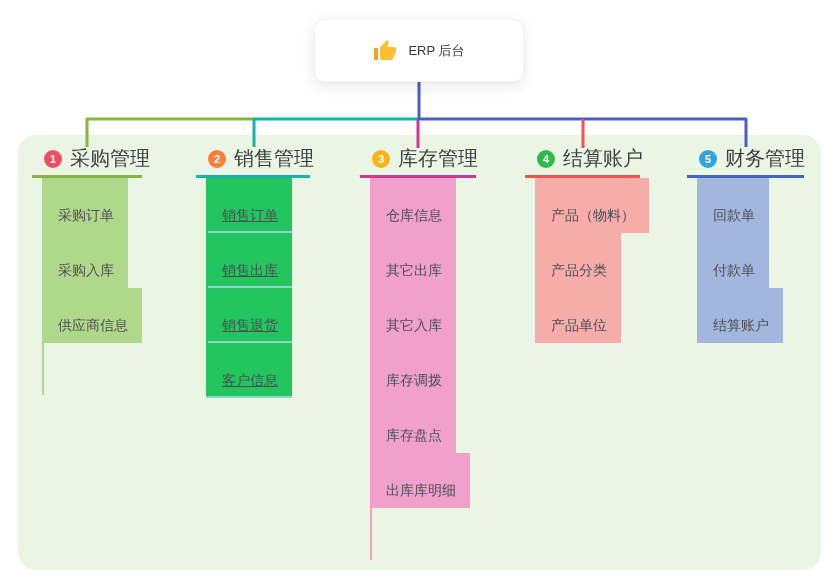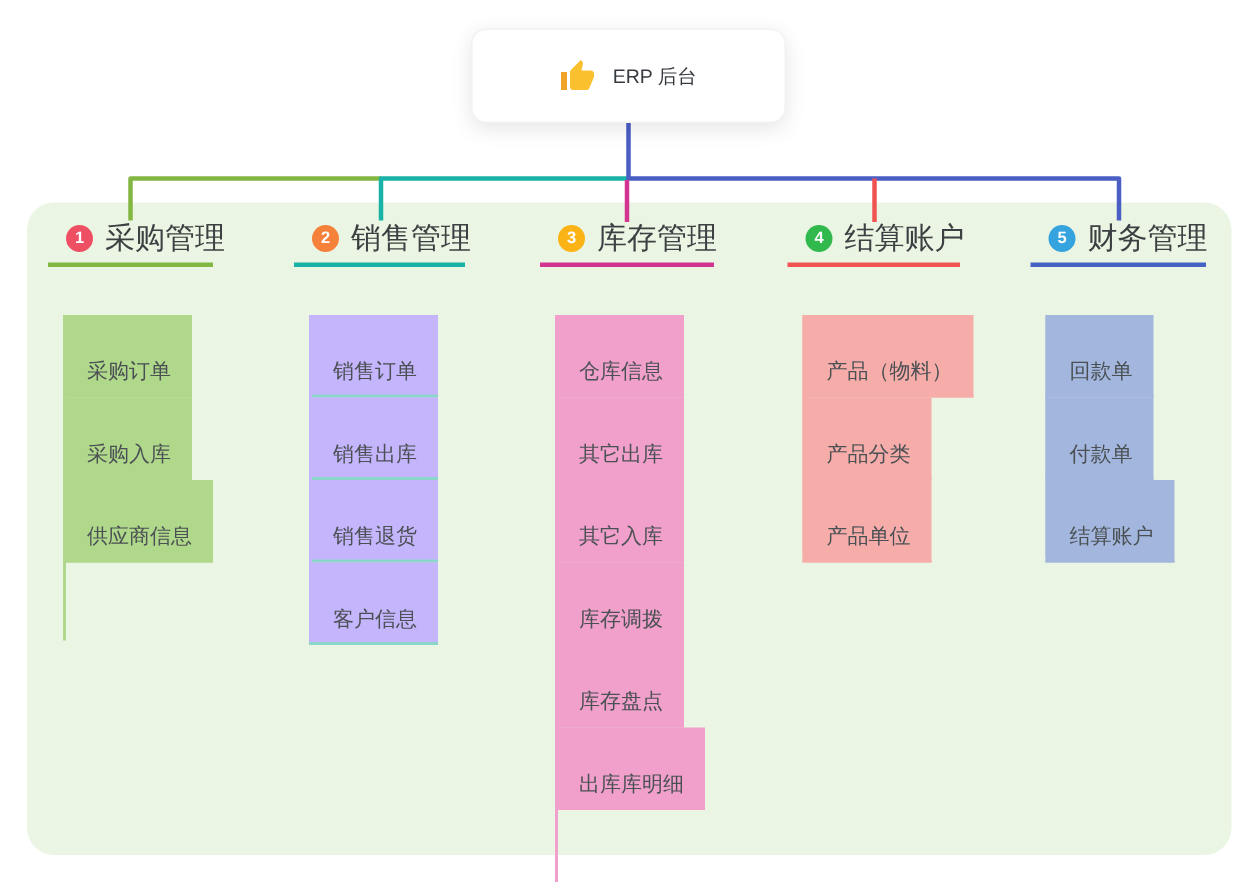--- a/index.html
+++ b/index.html
@@ -40,34 +40,34 @@
     height:33px; display:flex; align-items:center; gap:8px;
     padding:0 0 3px 12px; border-bottom:3px solid; width:100%;
   }
   .title-text { font-size:20px; color:#3c4043; white-space:nowrap; }
   .badge {
     width:18px; height:18px; border-radius:50%; flex:0 0 18px;
     color:#fff; font-size:11px; font-weight:bold;
     display:flex; align-items:center; justify-content:center;
   }
 
-  .children { position:relative;margin-top:32px; }
+  .children { position:relative; }
   .vline { position:absolute; left:10px; top:0; width:2px; }
 
   .child {
     margin-left:10px; width:max-content; height:55px;
     display:flex; align-items:flex-end;
     padding:0 14px 6px 16px; border-bottom:2px solid;
     font-size:14px; color:#4b5054; white-space:nowrap; cursor:default;
   }
   .child:first-child { height:52px; }
 
   
   .t1 { border-color:#82b742; }  .g1 { background:#ef4f63; }  .c1 { border-color:#b0d88b; background:#b0d88b; }
-  .t2 { border-color:#19b2a6; }  .g2 { background:#f5813b; }  .c2 { border-color:#8bd5cb; background:#c4b5fd; }
+  .t2 { border-color:#19b2a6; }  .g2 { background:#f5813b; }  .c2 { border-color:#8bd5cb; background:#22c55e;text-decoration:underline; }
   .t3 { border-color:#d23490; }  .g3 { background:#fcb315; }  .c3 { border-color:#f0a0ca; background:#f0a0ca; }
   .t4 { border-color:#f05351; }  .g4 { background:#32b94e; }  .c4 { border-color:#f6adaa; background:#f6adaa; }
   .t5 { border-color:#4563c5; }  .g5 { background:#35a3dd; }  .c5 { border-color:#a3b7de; background:#a3b7de; }
 </style>
 </head>
 <body>
 
 <div id="page">
 
   <div id="green-panel"></div>

